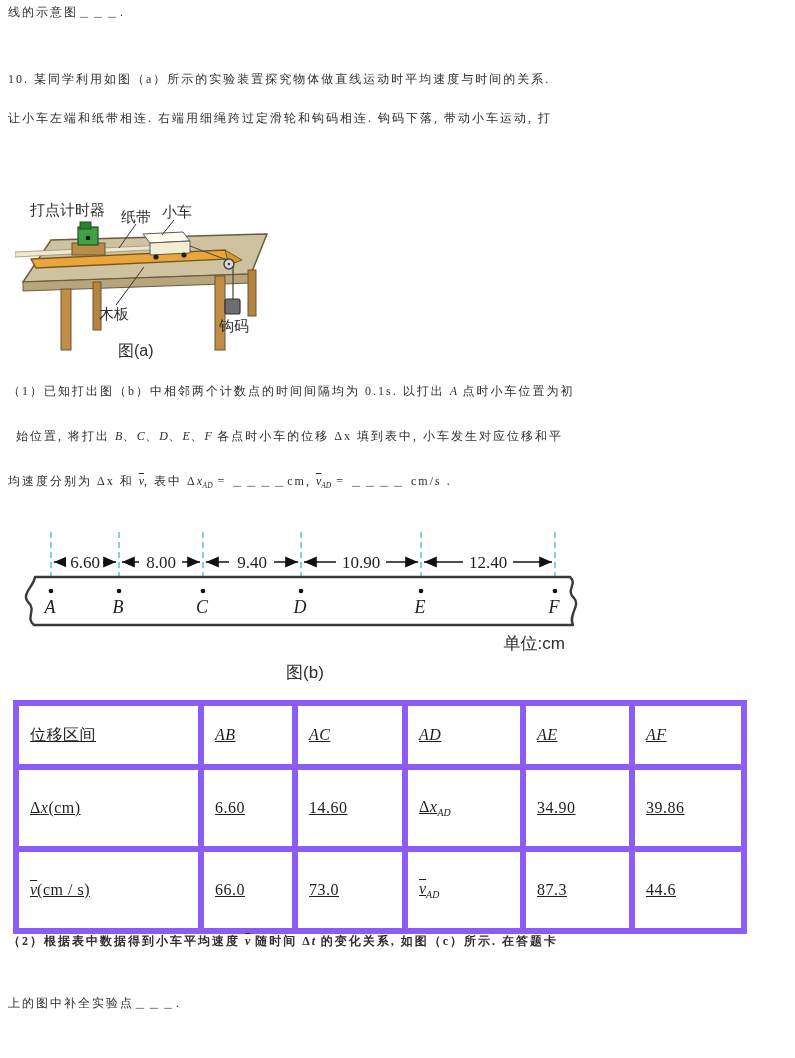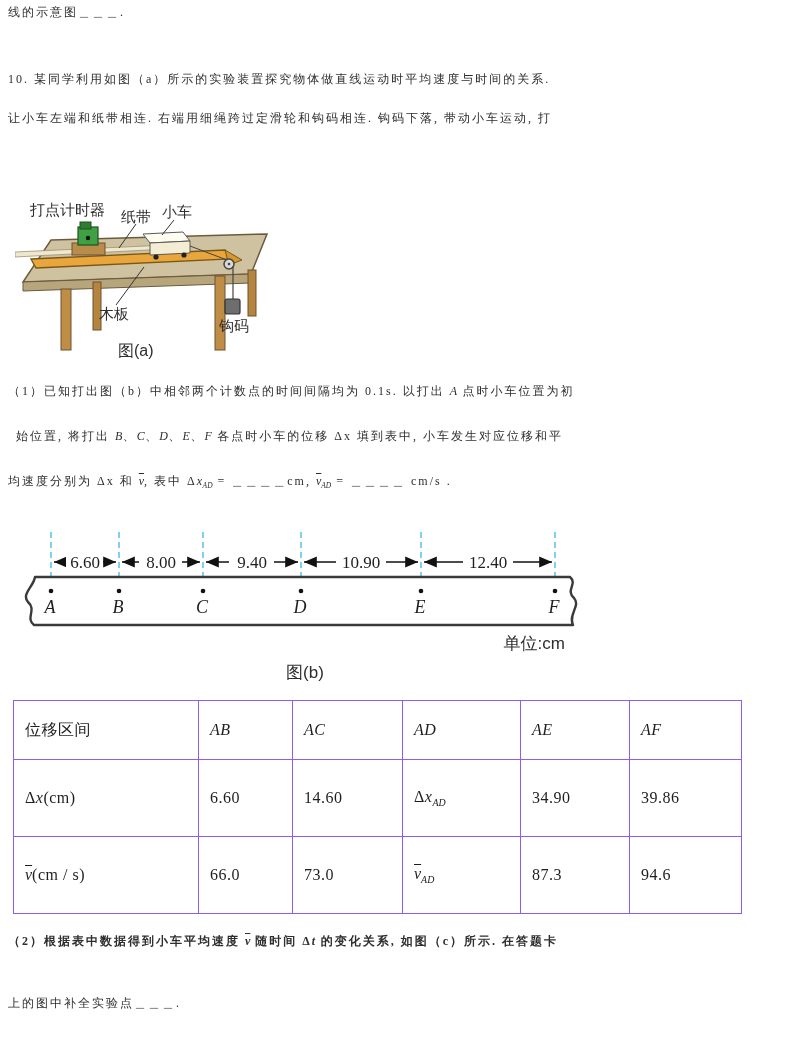--- a/index.html
+++ b/index.html
@@ -5,22 +5,22 @@
   html,body{margin:0;padding:0;background:#ffffff;}
   #page{position:relative;width:795px;height:1058px;background:#ffffff;overflow:hidden;
         font-family:"Liberation Serif","DejaVu Serif",serif;color:#2b2b2b;}
   .line{position:absolute;white-space:nowrap;font-size:12px;letter-spacing:2px;color:#2e2e2e;}
   .line i{font-family:"Liberation Serif",serif;letter-spacing:0.5px;}
   sub{font-size:0.62em;font-style:italic;letter-spacing:0;}
   .ov{text-decoration:overline;font-style:italic;letter-spacing:0;}
   
   #tablewrap{position:absolute;left:13px;top:700px;}
   table.results{border-collapse:collapse;table-layout:fixed;}
-  table.results td{border:1px solid #8b5cf6;padding:0 0 0 11px;vertical-align:middle;
-        font-size:16px;color:#1e1e1e;letter-spacing:0.5px;}
+  table.results td{border:6px solid #8b5cf6;padding:0 0 0 11px;vertical-align:middle;
+        font-size:16px;color:#1e1e1e;letter-spacing:0.5px;text-decoration:underline;}
   table.results tr:first-child td{height:58px;}
   table.results tr td{height:76px;}
   table.results tr:first-child td:not(:first-child){font-style:italic;}
   
   text{fill:#1f1f1f;}
   .cjk{font-family:"Liberation Sans","DejaVu Sans",sans-serif;font-size:15px;fill:#2e2e2e;}
   .num{font-family:"Liberation Serif",serif;font-size:17px;}
   .ptletter{font-family:"Liberation Serif",serif;font-style:italic;font-size:18px;}
 </style>
 </head>
@@ -178,21 +178,21 @@
             <td>Δ<i>x</i><sub>AD</sub></td>
             <td>34.90</td>
             <td>39.86</td>
           </tr>
           <tr>
             <td><span class="ov">v</span>(cm / s)</td>
             <td>66.0</td>
             <td>73.0</td>
             <td><span class="ov">v</span><sub>AD</sub></td>
             <td>87.3</td>
-            <td>94.6</td>
+            <td>44.6</td>
           </tr>
         </tbody>
     </table>
   </div>
 
   <div class="line" style="left:8px;top:933px;font-weight:bold;">（2）根据表中数据得到小车平均速度 <span class="ov">v</span> 随时间 Δ<i>t</i> 的变化关系, 如图（c）所示. 在答题卡</div>
   <div class="line" style="left:8px;top:995px;">上的图中补全实验点＿＿＿.</div>
 
 </div>
 

